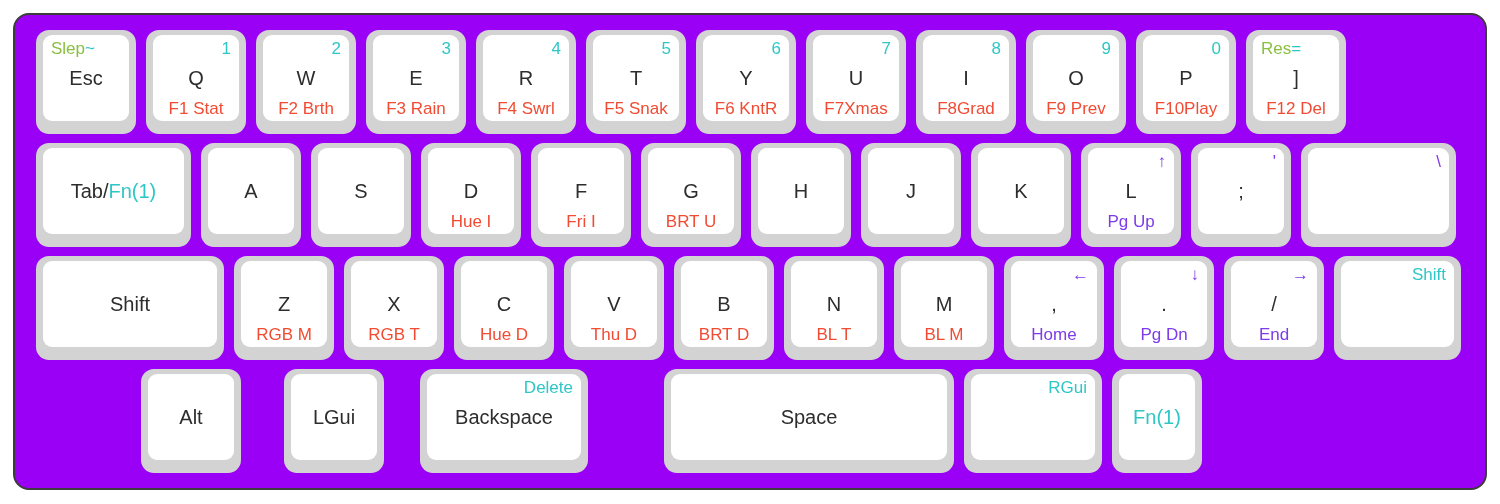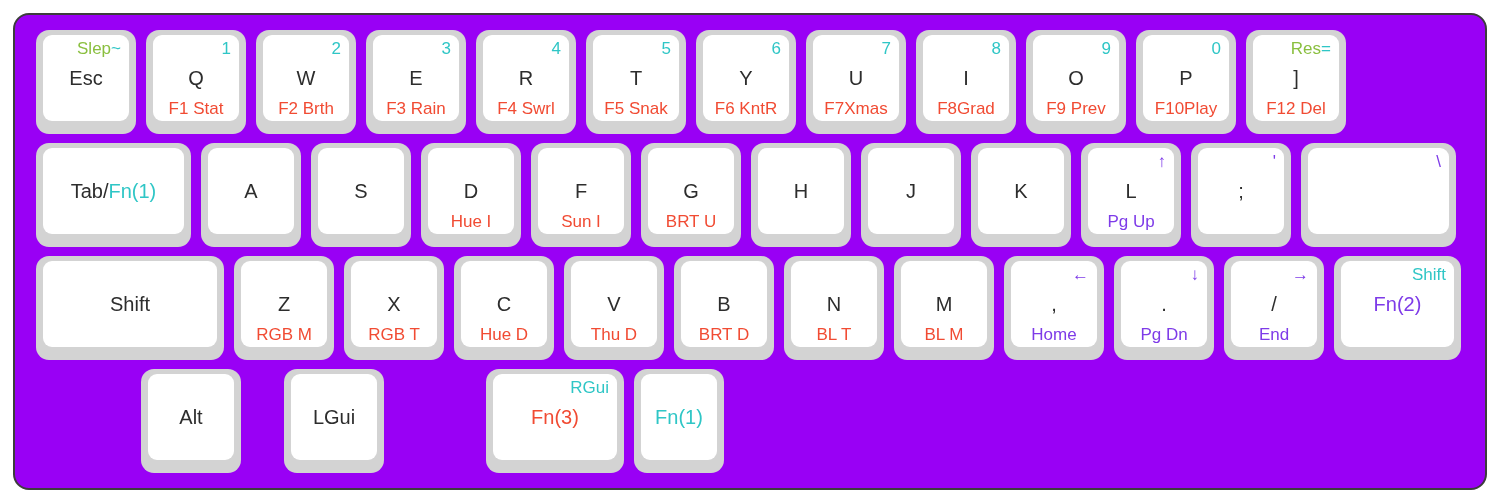--- a/index.html
+++ b/index.html
@@ -18,21 +18,21 @@
     position: relative; height: 104px; margin: 0 5px;
     background: #d3d3d3; border-radius: 13px; flex: none;
   }
   .cap {
     position: absolute; left: 7px; right: 7px; top: 5px; bottom: 13px;
     background: #ffffff; border-radius: 9px;
     display: flex; flex-direction: column; justify-content: space-between;
     padding: 3px 8px 2px;
   }
   .lt, .lb { min-height: 21px; font-size: 17px; line-height: 21px; }
-  .lt { display: flex; justify-content: flex-end; }
+  .lt { display: flex; justify-content: flex-start; }
   .mla { margin-left: auto; }
   .lm { flex: 1; display: flex; align-items: center; justify-content: center; font-size: 20px; color: #2d2d2d; white-space: nowrap; }
   .lb { text-align: center; white-space: nowrap; }
 
   .cyan { color: #2fc6c6; }
   .red { color: #f14b33; }
   .violet { color: #7e3be8; }
   .green { color: #8abf3f; }
 
   .u1 { width: 100px; }
@@ -224,21 +224,21 @@
           </div>
           <div class="lb red">Hue I</div>
         </div>
       </div>
     <div class="key u1">
         <div class="cap">
           <div class="lt"></div>
           <div class="lm">
             <span>F</span>
           </div>
-          <div class="lb red">Sun I</div>
+          <div class="lb red">Fri I</div>
         </div>
       </div>
     <div class="key u1">
         <div class="cap">
           <div class="lt"></div>
           <div class="lm">
             <span>G</span>
           </div>
           <div class="lb red">BRT U</div>
         </div>
@@ -406,23 +406,20 @@
             <span>/</span>
           </div>
           <div class="lb violet">End</div>
         </div>
       </div>
     <div class="key wfn2">
         <div class="cap">
           <div class="lt">
             <span class="cyan mla">Shift</span>
           </div>
-          <div class="lm">
-            <span class="violet">Fn(2)</span>
-          </div>
           <div class="lb"></div>
         </div>
       </div>
   </div>
 
   <div class="krow">
     <div class="sp" style="width:105px"></div>
     <div class="key u1">
         <div class="cap">
           <div class="lt"></div>
@@ -436,29 +433,46 @@
     <div class="key u1">
         <div class="cap">
           <div class="lt"></div>
           <div class="lm">
             <span>LGui</span>
           </div>
           <div class="lb"></div>
         </div>
       </div>
     <div class="sp" style="width:26px"></div>
+    <div class="key wbs">
+        <div class="cap">
+          <div class="lt">
+            <span class="cyan mla">Delete</span>
+          </div>
+          <div class="lm">
+            <span>Backspace</span>
+          </div>
+          <div class="lb"></div>
+        </div>
+      </div>
     <div class="sp" style="width:66px"></div>
+    <div class="key wspace">
+        <div class="cap">
+          <div class="lt"></div>
+          <div class="lm">
+            <span>Space</span>
+          </div>
+          <div class="lb"></div>
+        </div>
+      </div>
     <div class="key wfn3">
         <div class="cap">
           <div class="lt">
             <span class="cyan mla">RGui</span>
           </div>
-          <div class="lm">
-            <span class="red">Fn(3)</span>
-          </div>
           <div class="lb"></div>
         </div>
       </div>
     <div class="key wfn1">
         <div class="cap">
           <div class="lt"></div>
           <div class="lm">
             <span class="cyan">Fn(1)</span>
           </div>
           <div class="lb"></div>

